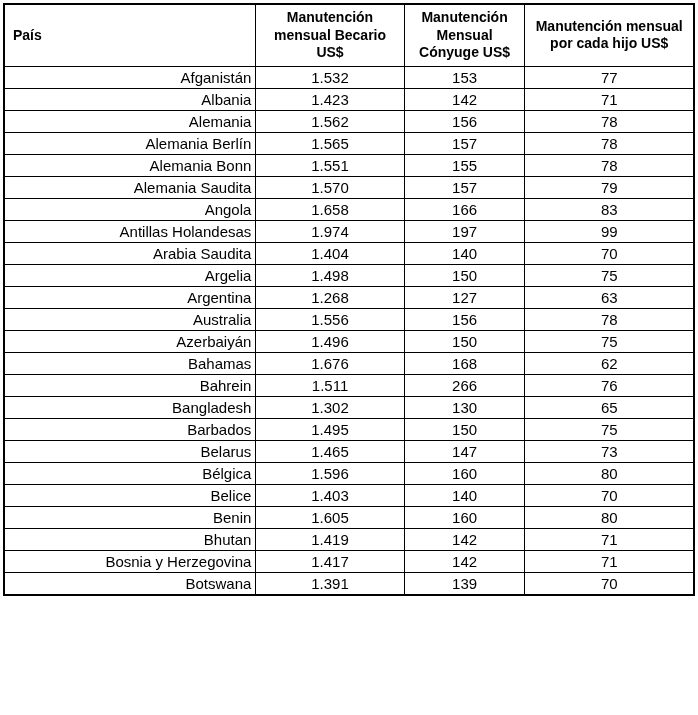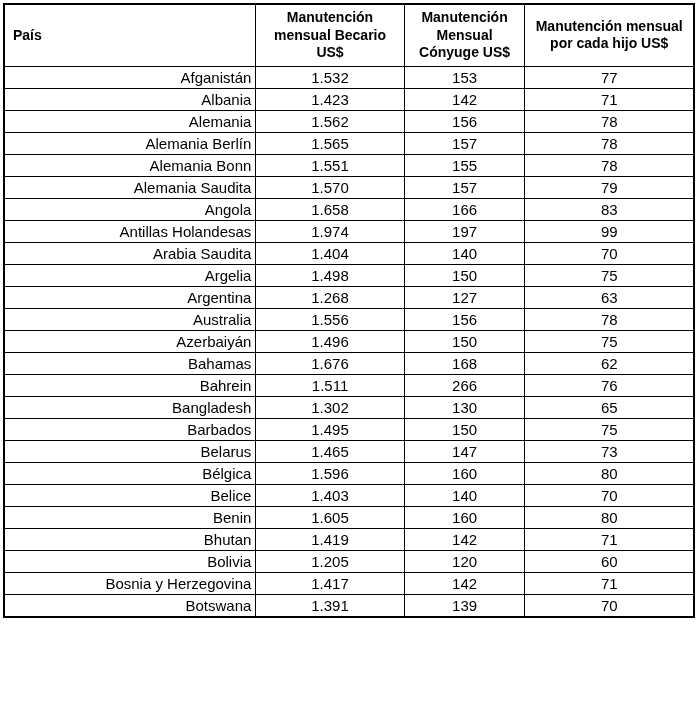--- a/index.html
+++ b/index.html
@@ -207,26 +207,20 @@
           <td>160</td>
           <td>80</td>
         </tr>
         <tr>
           <td class="col-country">Bhutan</td>
           <td>1.419</td>
           <td>142</td>
           <td>71</td>
         </tr>
         <tr>
-          <td class="col-country">Bolivia</td>
-          <td>1.205</td>
-          <td>120</td>
-          <td>60</td>
-        </tr>
-        <tr>
           <td class="col-country">Bosnia y Herzegovina</td>
           <td>1.417</td>
           <td>142</td>
           <td>71</td>
         </tr>
         <tr>
           <td class="col-country">Botswana</td>
           <td>1.391</td>
           <td>139</td>
           <td>70</td>

